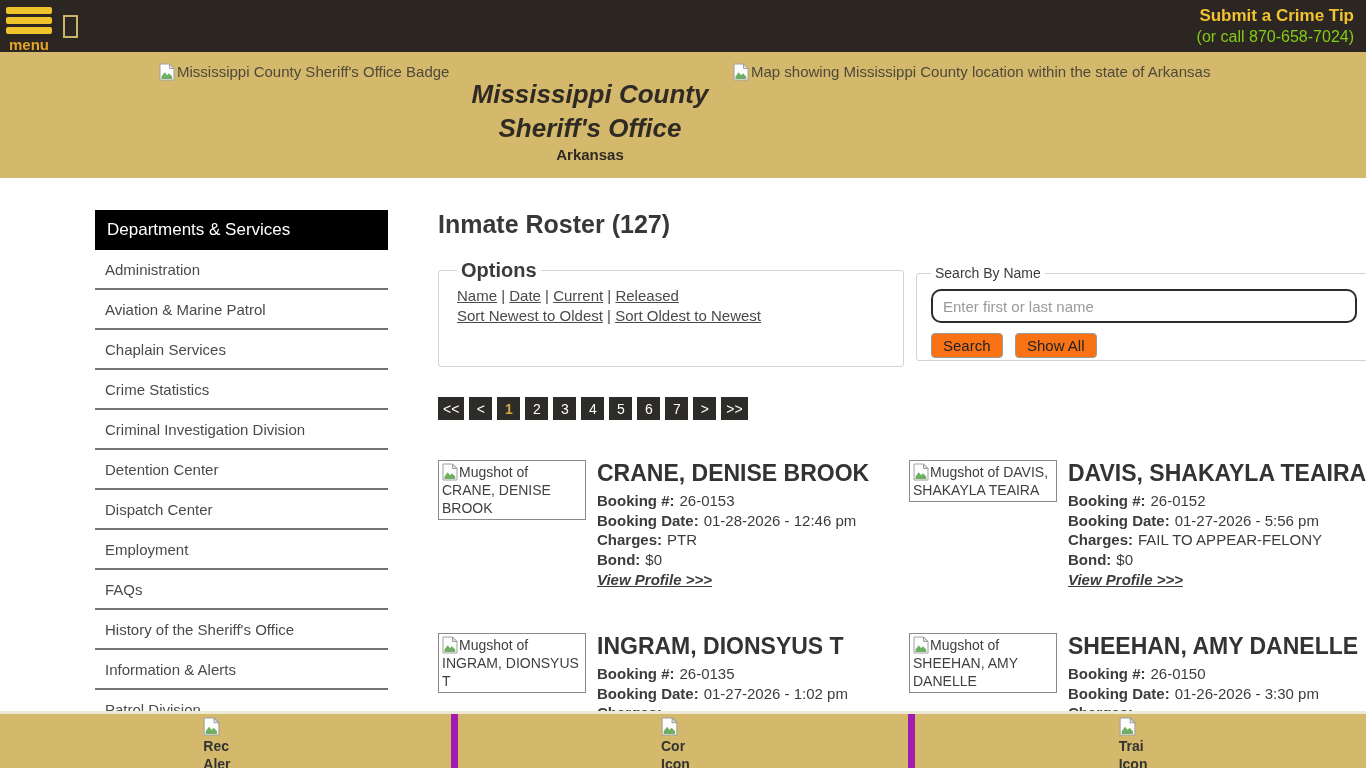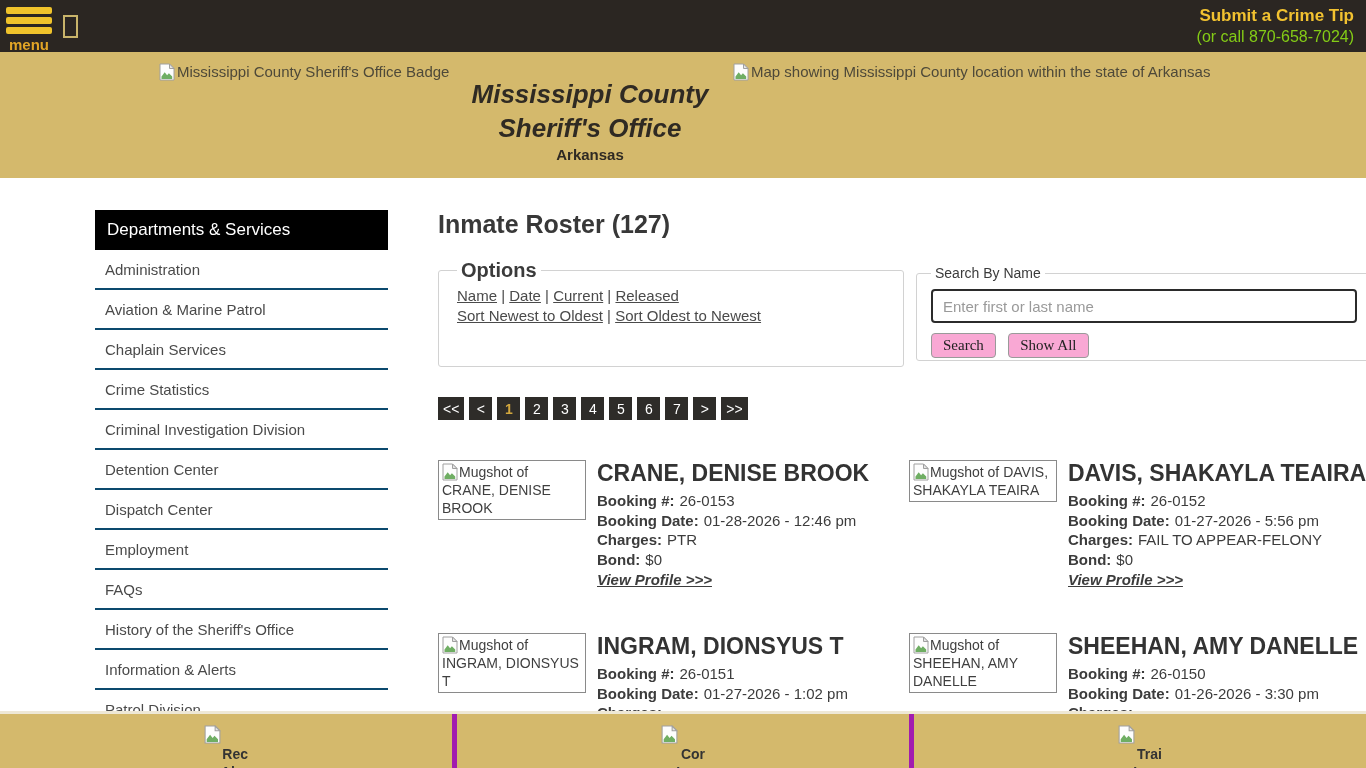--- a/index.html
+++ b/index.html
@@ -24,66 +24,66 @@
   .badge-ph { position:absolute; left:159px; top:10px; }
   .map-ph   { position:absolute; left:733px; top:10px; }
   .titles { position:absolute; left:430px; top:25px; width:320px; text-align:center; color:#2f2a23; }
   .title-main { font-size:26px; line-height:34px; font-weight:bold; font-style:italic; }
   .title-sub  { font-size:15px; font-weight:bold; margin-top:1px; }
 
   
   .sidebar { position:absolute; left:95px; top:210px; width:293px; }
   .sidebar-head { background:#000; color:#fff; font-size:17px; font-weight:normal; padding:10px 12px; }
   .sidebar ul { list-style:none; }
-  .sidebar li { font-size:15px; color:#4a4a4a; padding:11px 10px 10px; border-bottom:2px solid #0c4a6e; cursor:pointer; background:#fff; }
+  .sidebar li { font-size:15px; color:#4a4a4a; padding:11px 10px 10px; border-bottom:2px solid #737373; cursor:pointer; background:#fff; }
 
   
   .main { position:absolute; left:438px; top:196px; width:934px; }
   h1.page-title { font-size:25px; color:#383838; margin:14px 0 20px; }
 
   .panels { display:flex; gap:12px; align-items:center; }
   fieldset { border:1px solid #d2d2d2; border-radius:3px; background:#fff; padding:4px 18px 10px; }
   fieldset.options { width:466px; height:108px; }
   fieldset.search  { flex:1; height:96px; padding:4px 14px 10px; }
   legend.big   { font-size:20px; font-weight:bold; color:#3b3b3b; padding:0 4px; }
   legend.small { font-size:14px; font-weight:normal; color:#3b3b3b; padding:0 4px; }
   .link-row { font-size:15px; line-height:20px; color:#4a4a4a; }
   .link-row ul { list-style:none; display:inline; }
   .link-row li { display:inline; }
   .link-row li + li::before { content:" | "; text-decoration:none; }
   .link-row a { text-decoration:underline; color:#4a4a4a; }
-  .search-input { width:100%; height:34px; border:2px solid #2b2b2b; border-radius:4px;
+  .search-input { width:100%; height:34px; border:2px solid #2b2b2b; border-radius:10px;
                   font-size:15px; padding:0 10px; margin:4px 0 10px; color:#222;
                   font-family:"Liberation Sans", sans-serif; }
   .search-input::placeholder { color:#9a9a9a; }
   .btn { font-size:15px; padding:3px 11px; border:1px solid #9a9a9a; border-radius:4px;
-         background:#f9a8d4; color:#222; margin-right:8px; cursor:pointer;
-         font-family:Liberation Serif, serif; }
+         background:#f97316; color:#222; margin-right:8px; cursor:pointer;
+         font-family:Liberation Sans, sans-serif; }
 
   .pagination { margin-top:30px; display:flex; gap:5px; }
   .page-btn { min-width:23px; height:23px; padding:0 5px; background:#2e2c29; color:#fff;
               font-size:14px; display:flex; align-items:center; justify-content:center; cursor:pointer; }
   .page-btn.active { color:#d2a73e; font-weight:bold; }
 
   .cards { margin-top:40px; display:grid; grid-template-columns:1fr 1fr; column-gap:8px; row-gap:44px; }
   .card { display:flex; gap:11px; }
   .mugshot { flex:0 0 148px; border:1px solid #8a8a8a; padding:2px 3px; font-size:14px;
              color:#3f3f3f; line-height:18px; align-self:flex-start; min-height:38px; cursor:pointer; }
   .mugshot svg { vertical-align:-4px; margin-right:1px; }
   .card-name { font-size:23px; font-weight:bold; color:#333; line-height:27px; margin:0 0 4px; }
   .detail { font-size:15px; line-height:19.5px; color:#3c3c3c; }
   .detail b { margin-right:5px; }
   .view-profile { display:inline-block; margin-top:2px; font-size:15px; font-weight:bold;
                   font-style:italic; text-decoration:underline; color:#3c3c3c; }
 
   
   .footer { position:fixed; left:0; right:0; bottom:0; height:57px; background:#d4b96c;
             border-top:3px solid #eee8d6; display:flex; z-index:60; overflow:hidden; }
-  .footer-col { flex:1; display:flex; justify-content:center; padding-top:11px;text-align:right; }
-  .footer-col + .footer-col { border-left:5px solid #a21caf; }
+  .footer-col { flex:1; display:flex; justify-content:center; padding-top:3px; }
+  .footer-col + .footer-col { border-left:7px solid #a21caf; }
   .footer-item { width:44px; font-size:14px; font-weight:bold; color:#333; line-height:18px; cursor:pointer; }
   .footer-item svg { display:block; margin-bottom:1px; }
 </style>
 </head>
 <body>
 
 <div class="topbar">
   <div class="menu-btn">
     <div class="bar"></div>
     <div class="bar"></div>
@@ -260,21 +260,21 @@
         <div class="mugshot">
           <svg width="16" height="18" viewBox="0 0 16 18">
             <path d="M1 1 h9.5 l4.5 4.5 V17 H1 Z" fill="#fdfdfd" stroke="#a0a0a0"></path>
             <path d="M10.5 1 l4.5 4.5 h-4.5 Z" fill="#e6e6e6" stroke="#a0a0a0"></path>
             <path d="M2.5 13.5 l3.2-4.2 2.4 3 1.8-2 3.3 3.2 v2.5 h-10.7 Z" fill="#6fae63"></path>
           </svg><span>Mugshot of INGRAM, DIONSYUS T</span>
         </div>
         <div>
           <div class="card-name">INGRAM, DIONSYUS T</div>
           <div class="detail">
-            <b>Booking #:</b><span>26-0151</span>
+            <b>Booking #:</b><span>26-0135</span>
           </div>
           <div class="detail">
             <b>Booking Date:</b><span>01-27-2026 - 1:02 pm</span>
           </div>
           <div class="detail">
             <b>Charges:</b><span></span>
           </div>
           <div class="detail">
             <b>Bond:</b><span></span>
           </div>

